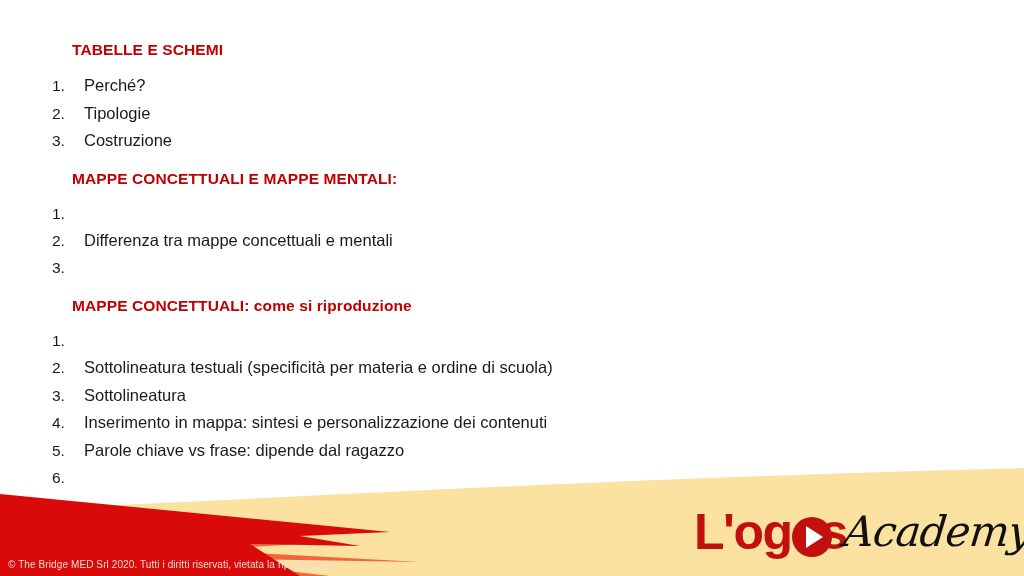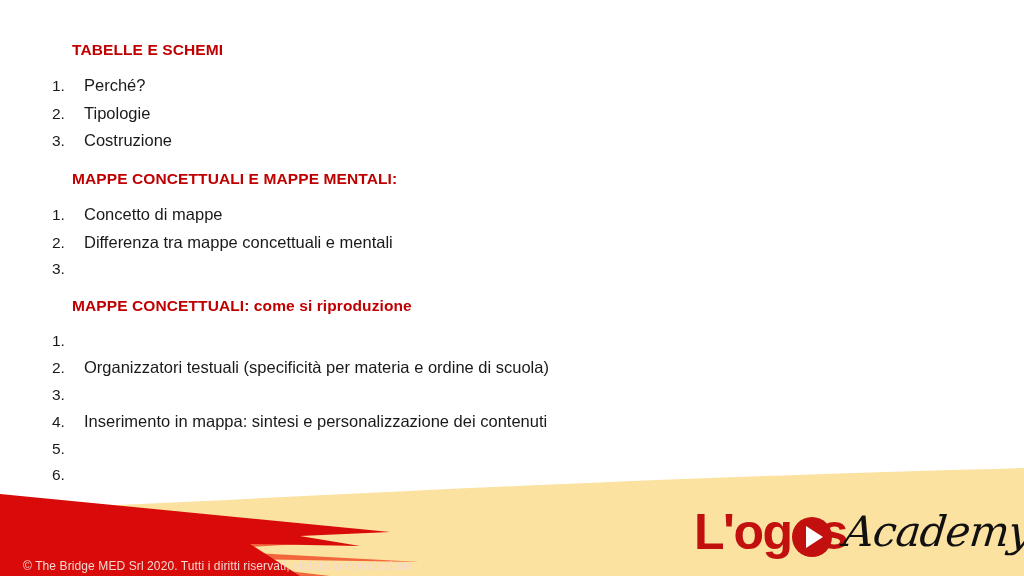--- a/index.html
+++ b/index.html
@@ -80,23 +80,23 @@
     height: 110px;
   }
   .footer-art svg {
     display: block;
     width: 1024px;
     height: 110px;
   }
 
   .copyright {
     position: absolute;
-    left: 23px;
+    left: 8px;
     top: 559px;
-    font-size: 12px;
+    font-size: 10px;
     color: #f2d9d2;
     letter-spacing: 0.1px;
     white-space: nowrap;
   }
 
   
   .logo {
     position: absolute;
     left: 694px;
     top: 503px;
@@ -165,49 +165,50 @@
       <li>
         <span class="num">3.</span>
         <span class="txt">Costruzione</span>
       </li>
     </ol>
 
     <div class="sec-heading" id="head-2">MAPPE CONCETTUALI E MAPPE MENTALI:</div>
     <ol class="items" id="list-2">
       <li>
         <span class="num">1.</span>
-        <span class="txt">Concetto di mappe</span>
       </li>
       <li>
         <span class="num">2.</span>
         <span class="txt">Differenza tra mappe concettuali e mentali</span>
       </li>
       <li>
         <span class="num">3.</span>
       </li>
     </ol>
 
     <div class="sec-heading" id="head-3">MAPPE CONCETTUALI: come si riproduzione</div>
     <ol class="items" id="list-3">
       <li>
         <span class="num">1.</span>
       </li>
       <li>
         <span class="num">2.</span>
-        <span class="txt">Organizzatori testuali (specificità per materia e ordine di scuola)</span>
+        <span class="txt">Sottolineatura testuali (specificità per materia e ordine di scuola)</span>
       </li>
       <li>
         <span class="num">3.</span>
+        <span class="txt">Sottolineatura</span>
       </li>
       <li>
         <span class="num">4.</span>
         <span class="txt">Inserimento in mappa: sintesi e personalizzazione dei contenuti</span>
       </li>
       <li>
         <span class="num">5.</span>
+        <span class="txt">Parole chiave vs frase: dipende dal ragazzo</span>
       </li>
       <li>
         <span class="num">6.</span>
       </li>
     </ol>
   </div>
 
   <div class="footer-art">
     <svg viewBox="0 0 1024 110" preserveAspectRatio="none">
 

